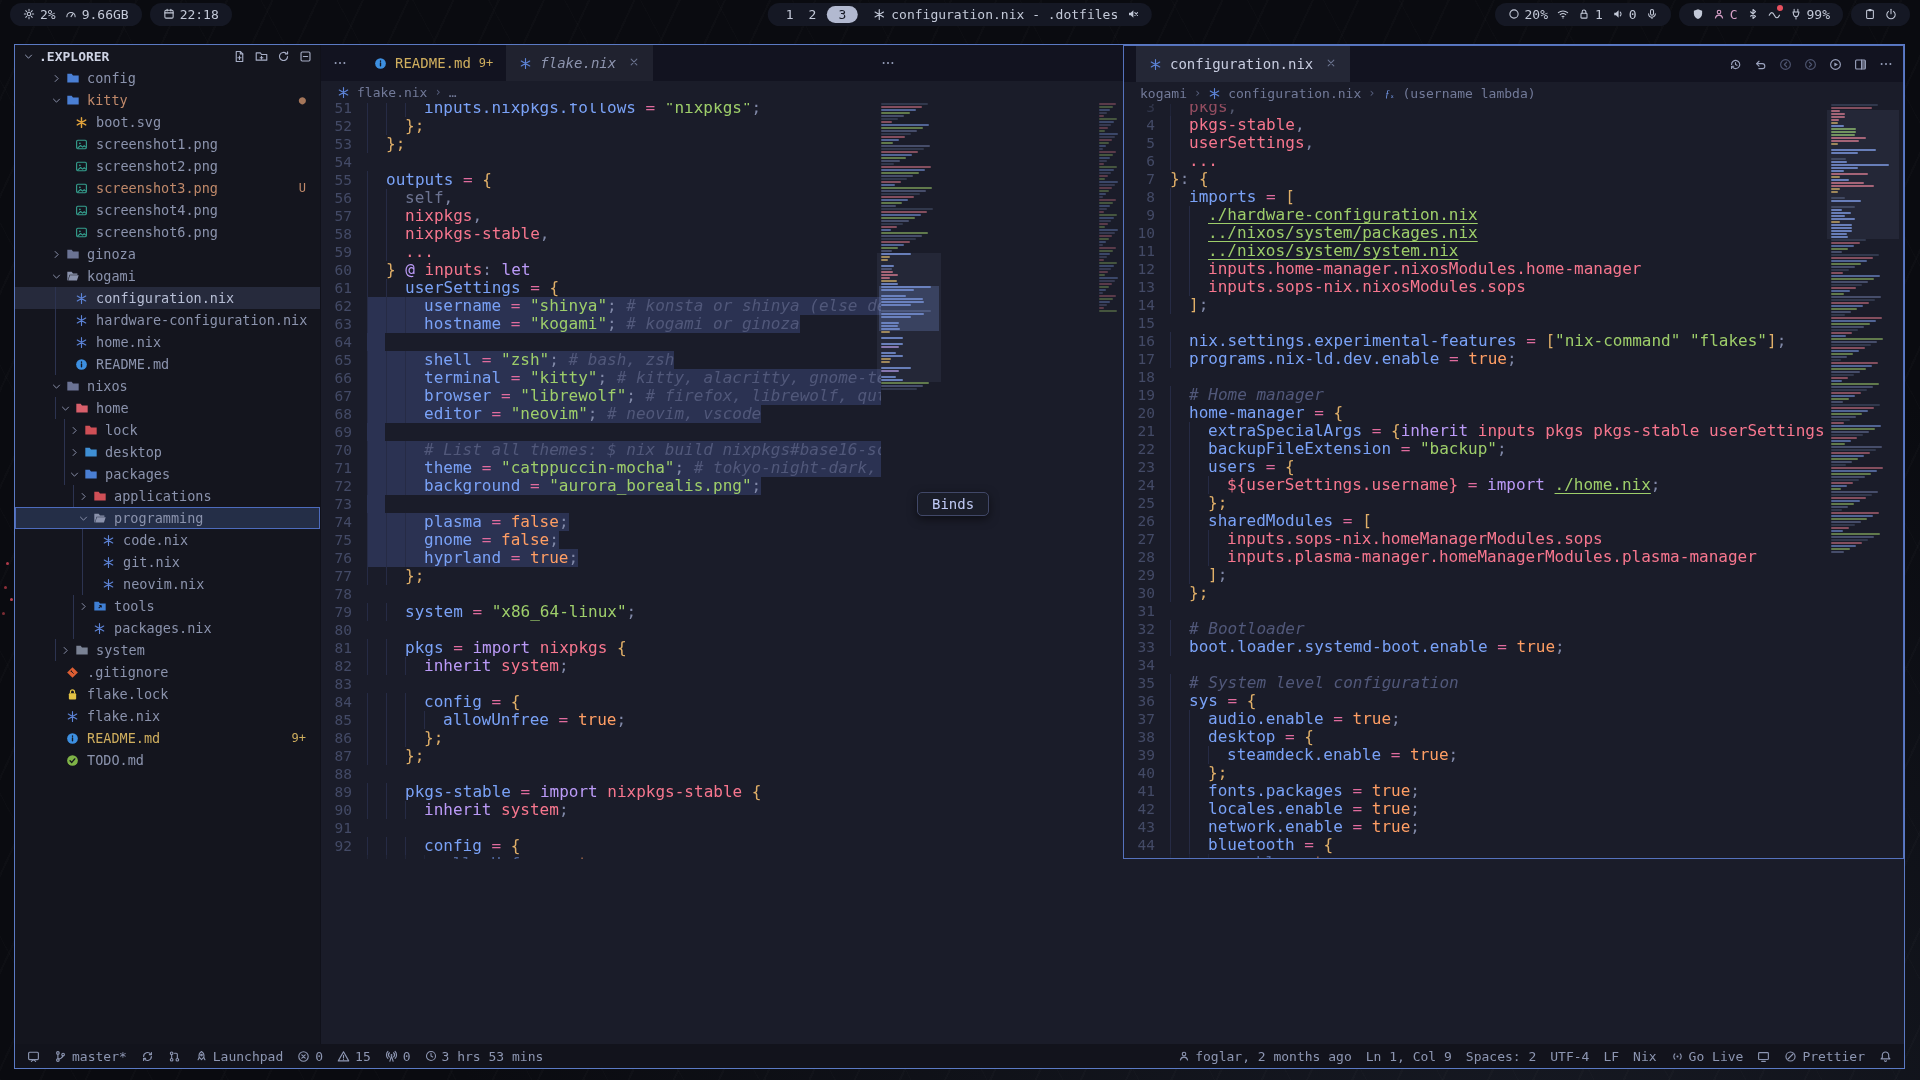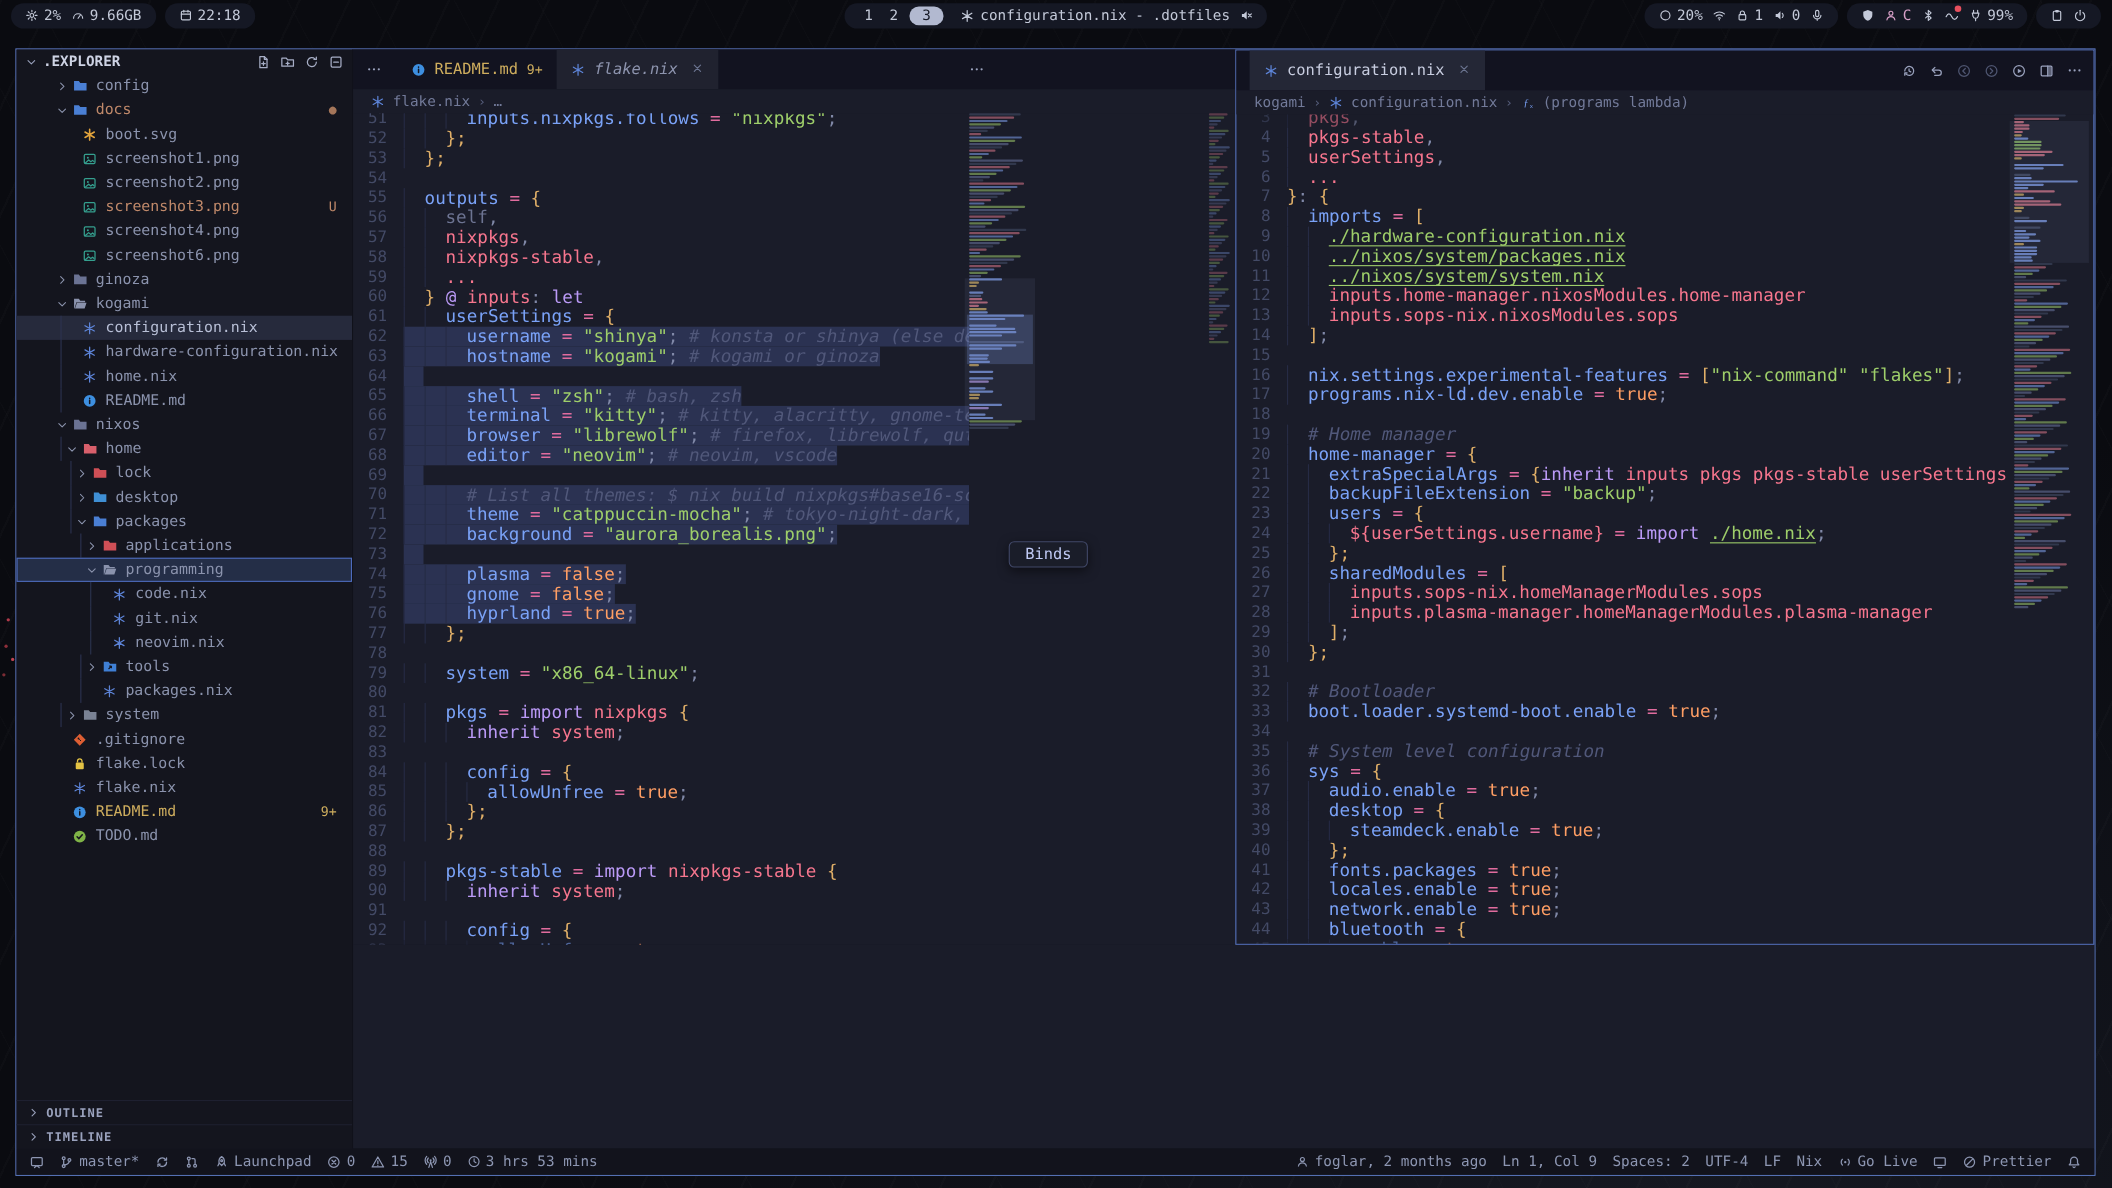--- a/index.html
+++ b/index.html
@@ -333,21 +333,21 @@
           <span class="chev icon">
             <svg viewBox="0 0 16 16" width="11" height="11" fill="none" stroke="currentColor" stroke-width="1.4" stroke-linecap="round" stroke-linejoin="round">
               <path d="M3.6 6L8 10.4 12.4 6"></path>
             </svg>
           </span>
           <span class="ficon icon" style="color: rgb(74, 127, 212);">
             <svg viewBox="0 0 16 16" width="14" height="14">
               <path d="M1.5 3h5L8 5h6.5v8h-13z" fill="currentColor"></path>
             </svg>
           </span>
-          <span class="lbl" style="color: rgb(192, 137, 106);">docs</span>
+          <span class="lbl" style="color: rgb(192, 137, 106);">kitty</span>
           <span class="badge" style="color: rgb(165, 118, 90);">●</span>
         </div>
         <div class="trow" style="padding-left: 42px;">
           <span class="chev icon"></span>
           <span class="ficon icon" style="color: rgb(226, 163, 60);">
             <svg viewBox="0 0 16 16" width="13" height="13" fill="none" stroke="currentColor" stroke-width="1.4" stroke-linecap="round" stroke-linejoin="round">
               <path d="M8 2v12M2.8 5l10.4 6M13.2 5L2.8 11" stroke-width="1.8"></path>
             </svg>
           </span>
           <span class="lbl">boot.svg</span>
@@ -685,38 +685,20 @@
           <span class="chev icon"></span>
           <span class="ficon icon" style="color: rgb(127, 179, 71);">
             <svg viewBox="0 0 16 16" width="13" height="13">
               <circle cx="8" cy="8" r="6.6" fill="currentColor"></circle>
               <path d="M5 8.3l2 2 3.8-4.3" fill="none" stroke="#14151e" stroke-width="1.7" stroke-linecap="round"></path>
             </svg>
           </span>
           <span class="lbl">TODO.md</span>
         </div>
       </div>
-    <div class="sb-bottom">
-      <div class="sb-sec">
-        <span class="icon">
-            <svg viewBox="0 0 16 16" width="11" height="11" fill="none" stroke="currentColor" stroke-width="1.4" stroke-linecap="round" stroke-linejoin="round">
-              <path d="M6 3.6L10.4 8 6 12.4"></path>
-            </svg>
-          </span>
-        <span>OUTLINE</span>
-      </div>
-      <div class="sb-sec">
-        <span class="icon">
-            <svg viewBox="0 0 16 16" width="11" height="11" fill="none" stroke="currentColor" stroke-width="1.4" stroke-linecap="round" stroke-linejoin="round">
-              <path d="M6 3.6L10.4 8 6 12.4"></path>
-            </svg>
-          </span>
-        <span>TIMELINE</span>
-      </div>
-    </div>
   </div>
 
   <div class="editors">
     <div class="ed ed1">
       <div class="tabbar" id="tabbar1">
           <span class="icon" style="align-self: center; margin-right: 14px; color: rgb(154, 162, 189);">
             <svg viewBox="0 0 16 16" width="14" height="14" fill="none" stroke="currentColor" stroke-width="1.4" stroke-linecap="round" stroke-linejoin="round">
               <circle cx="3" cy="8" r="1.15" fill="currentColor" stroke="none"></circle>
               <circle cx="8" cy="8" r="1.15" fill="currentColor" stroke="none"></circle>
               <circle cx="13" cy="8" r="1.15" fill="currentColor" stroke="none"></circle>
@@ -1007,21 +989,21 @@
             </svg>
           </span>
           <span>configuration.nix</span>
           <span class="sep">›</span>
           <span class="bicon icon" style="color: rgb(122, 162, 247);">
             <svg viewBox="0 0 16 16" width="13" height="13">
               <text x="2.5" y="12" font-size="11.5" font-style="italic" fill="currentColor" font-family="serif">ƒ</text>
               <text x="9.5" y="14" font-size="6" fill="currentColor">x</text>
             </svg>
           </span>
-          <span>(programs lambda)</span>
+          <span>(username lambda)</span>
         </div>
       <div class="code" id="code2"><div class="cl dim" style="margin-top: -6px;"><span class="num">3</span><span class="body"><span class="ig"></span><span class="t-p">pkgs</span><span class="t-d">,</span></span></div><div class="cl"><span class="num">4</span><span class="body"><span class="ig"></span><span class="t-p">pkgs-stable</span><span class="t-d">,</span></span></div><div class="cl"><span class="num">5</span><span class="body"><span class="ig"></span><span class="t-p">userSettings</span><span class="t-d">,</span></span></div><div class="cl"><span class="num">6</span><span class="body"><span class="ig"></span><span class="t-p">...</span></span></div><div class="cl"><span class="num">7</span><span class="body"><span class="t-y">}</span><span class="t-d">: </span><span class="t-y">{</span></span></div><div class="cl"><span class="num">8</span><span class="body"><span class="ig"></span><span class="t-v">imports</span><span class="t-o"> = </span><span class="t-y">[</span></span></div><div class="cl"><span class="num">9</span><span class="body"><span class="ig"></span><span class="ig"></span><span class="t-g">./hardware-configuration.nix</span></span></div><div class="cl"><span class="num">10</span><span class="body"><span class="ig"></span><span class="ig"></span><span class="t-g">../nixos/system/packages.nix</span></span></div><div class="cl"><span class="num">11</span><span class="body"><span class="ig"></span><span class="ig"></span><span class="t-g">../nixos/system/system.nix</span></span></div><div class="cl"><span class="num">12</span><span class="body"><span class="ig"></span><span class="ig"></span><span class="t-p">inputs.home-manager.nixosModules.home-manager</span></span></div><div class="cl"><span class="num">13</span><span class="body"><span class="ig"></span><span class="ig"></span><span class="t-p">inputs.sops-nix.nixosModules.sops</span></span></div><div class="cl"><span class="num">14</span><span class="body"><span class="ig"></span><span class="t-y">]</span><span class="t-d">;</span></span></div><div class="cl"><span class="num">15</span><span class="body"></span></div><div class="cl"><span class="num">16</span><span class="body"><span class="ig"></span><span class="t-v">nix.settings.experimental-features</span><span class="t-o"> = </span><span class="t-y">[</span><span class="t-s">"nix-command" "flakes"</span><span class="t-y">]</span><span class="t-d">;</span></span></div><div class="cl"><span class="num">17</span><span class="body"><span class="ig"></span><span class="t-v">programs.nix-ld.dev.enable</span><span class="t-o"> = </span><span class="t-b">true</span><span class="t-d">;</span></span></div><div class="cl"><span class="num">18</span><span class="body"></span></div><div class="cl"><span class="num">19</span><span class="body"><span class="ig"></span><span class="t-c"># Home manager</span></span></div><div class="cl"><span class="num">20</span><span class="body"><span class="ig"></span><span class="t-v">home-manager</span><span class="t-o"> = </span><span class="t-y">{</span></span></div><div class="cl"><span class="num">21</span><span class="body"><span class="ig"></span><span class="ig"></span><span class="t-v">extraSpecialArgs</span><span class="t-o"> = </span><span class="t-y">{</span><span class="t-k">inherit</span><span class="t-p"> inputs pkgs pkgs-stable userSettings systemSettings</span></span></div><div class="cl"><span class="num">22</span><span class="body"><span class="ig"></span><span class="ig"></span><span class="t-v">backupFileExtension</span><span class="t-o"> = </span><span class="t-s">"backup"</span><span class="t-d">;</span></span></div><div class="cl"><span class="num">23</span><span class="body"><span class="ig"></span><span class="ig"></span><span class="t-v">users</span><span class="t-o"> = </span><span class="t-y">{</span></span></div><div class="cl"><span class="num">24</span><span class="body"><span class="ig"></span><span class="ig"></span><span class="ig"></span><span class="t-p">${userSettings.username}</span><span class="t-o"> = </span><span class="t-k">import </span><span class="t-g">./home.nix</span><span class="t-d">;</span></span></div><div class="cl"><span class="num">25</span><span class="body"><span class="ig"></span><span class="ig"></span><span class="t-y">};</span></span></div><div class="cl"><span class="num">26</span><span class="body"><span class="ig"></span><span class="ig"></span><span class="t-v">sharedModules</span><span class="t-o"> = </span><span class="t-y">[</span></span></div><div class="cl"><span class="num">27</span><span class="body"><span class="ig"></span><span class="ig"></span><span class="ig"></span><span class="t-p">inputs.sops-nix.homeManagerModules.sops</span></span></div><div class="cl"><span class="num">28</span><span class="body"><span class="ig"></span><span class="ig"></span><span class="ig"></span><span class="t-p">inputs.plasma-manager.homeManagerModules.plasma-manager</span></span></div><div class="cl"><span class="num">29</span><span class="body"><span class="ig"></span><span class="ig"></span><span class="t-y">]</span><span class="t-d">;</span></span></div><div class="cl"><span class="num">30</span><span class="body"><span class="ig"></span><span class="t-y">};</span></span></div><div class="cl"><span class="num">31</span><span class="body"></span></div><div class="cl"><span class="num">32</span><span class="body"><span class="ig"></span><span class="t-c"># Bootloader</span></span></div><div class="cl"><span class="num">33</span><span class="body"><span class="ig"></span><span class="t-v">boot.loader.systemd-boot.enable</span><span class="t-o"> = </span><span class="t-b">true</span><span class="t-d">;</span></span></div><div class="cl"><span class="num">34</span><span class="body"></span></div><div class="cl"><span class="num">35</span><span class="body"><span class="ig"></span><span class="t-c"># System level configuration</span></span></div><div class="cl"><span class="num">36</span><span class="body"><span class="ig"></span><span class="t-v">sys</span><span class="t-o"> = </span><span class="t-y">{</span></span></div><div class="cl"><span class="num">37</span><span class="body"><span class="ig"></span><span class="ig"></span><span class="t-v">audio.enable</span><span class="t-o"> = </span><span class="t-b">true</span><span class="t-d">;</span></span></div><div class="cl"><span class="num">38</span><span class="body"><span class="ig"></span><span class="ig"></span><span class="t-v">desktop</span><span class="t-o"> = </span><span class="t-y">{</span></span></div><div class="cl"><span class="num">39</span><span class="body"><span class="ig"></span><span class="ig"></span><span class="ig"></span><span class="t-v">steamdeck.enable</span><span class="t-o"> = </span><span class="t-b">true</span><span class="t-d">;</span></span></div><div class="cl"><span class="num">40</span><span class="body"><span class="ig"></span><span class="ig"></span><span class="t-y">};</span></span></div><div class="cl"><span class="num">41</span><span class="body"><span class="ig"></span><span class="ig"></span><span class="t-v">fonts.packages</span><span class="t-o"> = </span><span class="t-b">true</span><span class="t-d">;</span></span></div><div class="cl"><span class="num">42</span><span class="body"><span class="ig"></span><span class="ig"></span><span class="t-v">locales.enable</span><span class="t-o"> = </span><span class="t-b">true</span><span class="t-d">;</span></span></div><div class="cl"><span class="num">43</span><span class="body"><span class="ig"></span><span class="ig"></span><span class="t-v">network.enable</span><span class="t-o"> = </span><span class="t-b">true</span><span class="t-d">;</span></span></div><div class="cl"><span class="num">44</span><span class="body"><span class="ig"></span><span class="ig"></span><span class="t-v">bluetooth</span><span class="t-o"> = </span><span class="t-y">{</span></span></div><div class="cl dim"><span class="num">45</span><span class="body"><span class="ig"></span><span class="ig"></span><span class="ig"></span><span class="t-v">enable</span><span class="t-o"> = </span><span class="t-b">true</span><span class="t-d">;</span></span></div></div>
       <div class="minimap main" id="mm2">
           <div class="mbar" style="width: 47px; background: rgb(58, 65, 88); opacity: 0.75; height: 2px; margin-bottom: 1px;"></div>
           <div class="mbar" style="width: 41px; background: rgb(168, 95, 112); opacity: 0.75; height: 2px; margin-bottom: 1px;"></div>
           <div class="mbar" style="width: 9.34px; background: rgb(168, 95, 112); height: 2px; margin-bottom: 1px;"></div>
           <div class="mbar" style="width: 13.68px; background: rgb(168, 95, 112); height: 2px; margin-bottom: 1px;"></div>
           <div class="mbar" style="width: 14.3px; background: rgb(168, 95, 112); height: 2px; margin-bottom: 1px;"></div>
           <div class="mbar" style="width: 8.1px; background: rgb(168, 95, 112); height: 2px; margin-bottom: 1px;"></div>
           <div class="mbar" style="width: 7.48px; background: rgb(160, 134, 80); height: 2px; margin-bottom: 1px;"></div>

